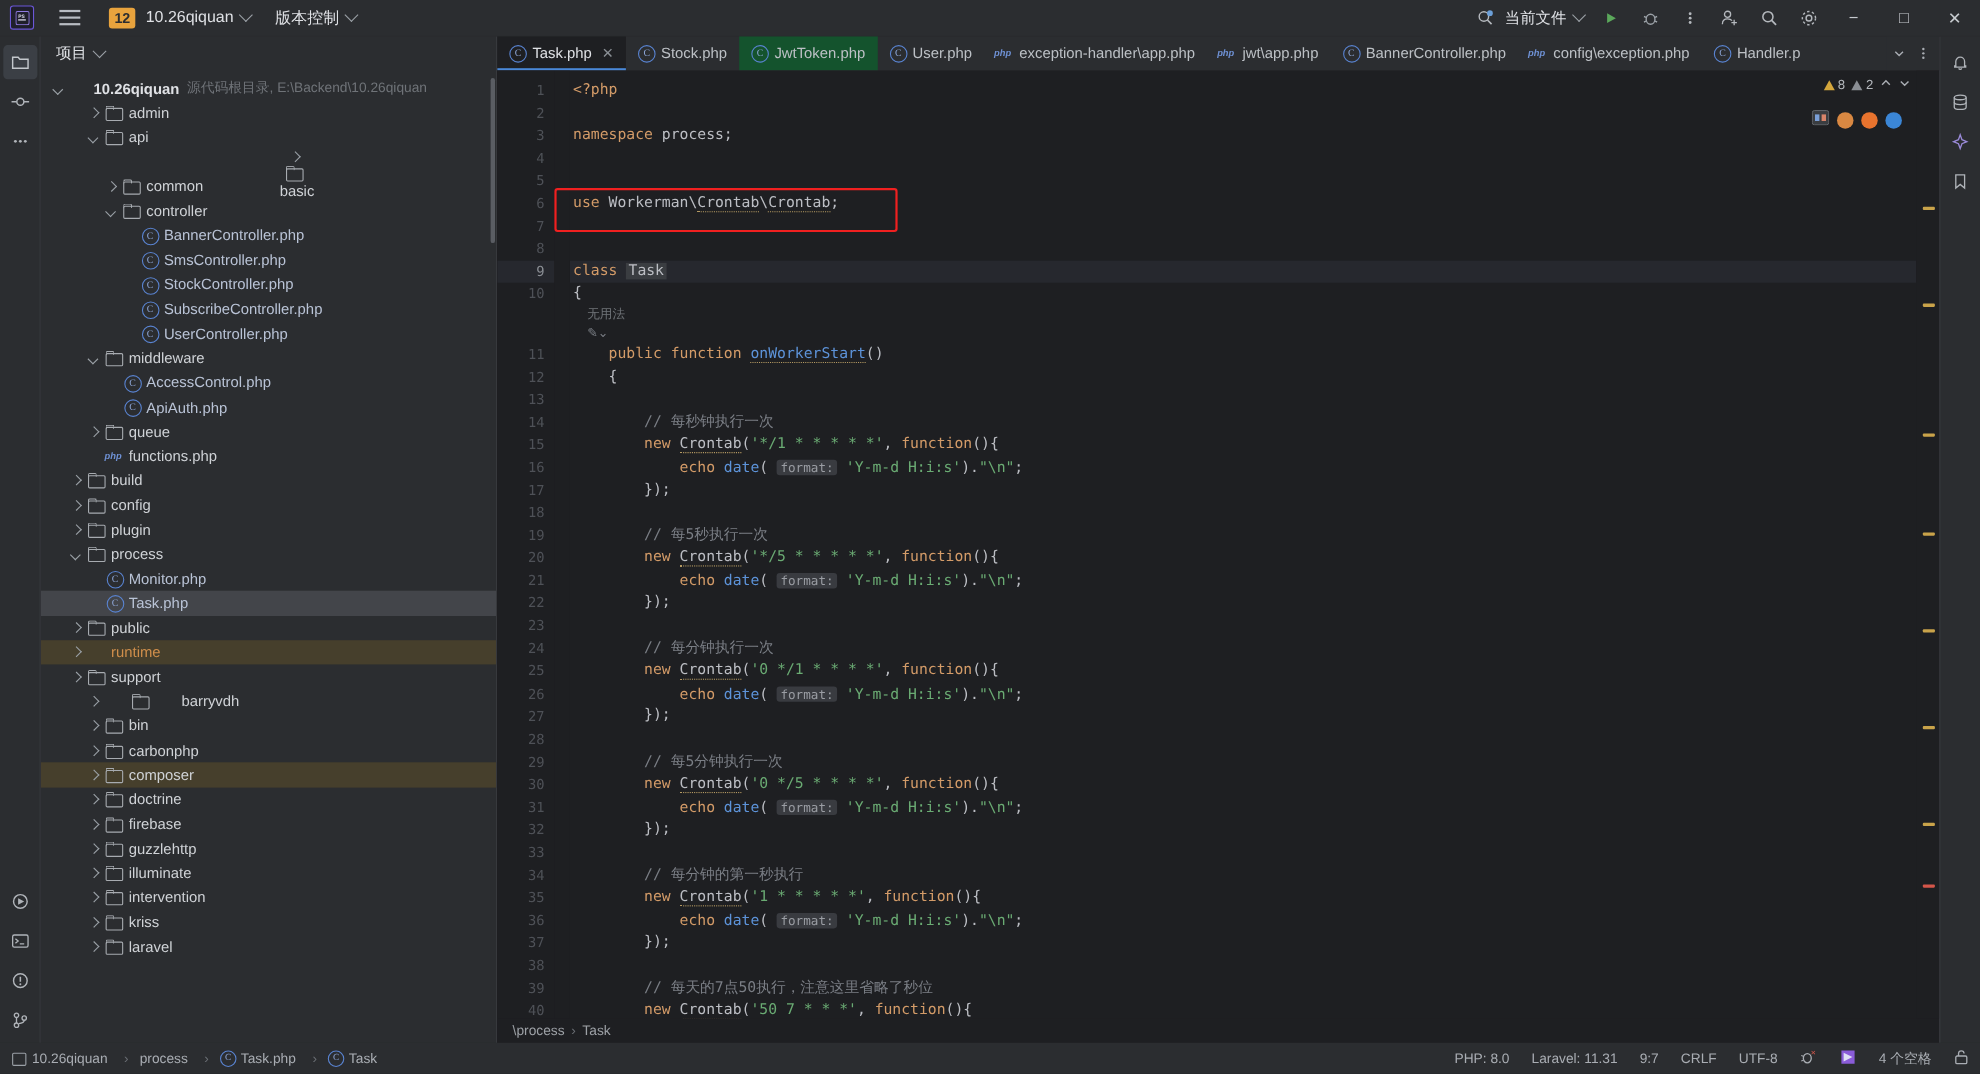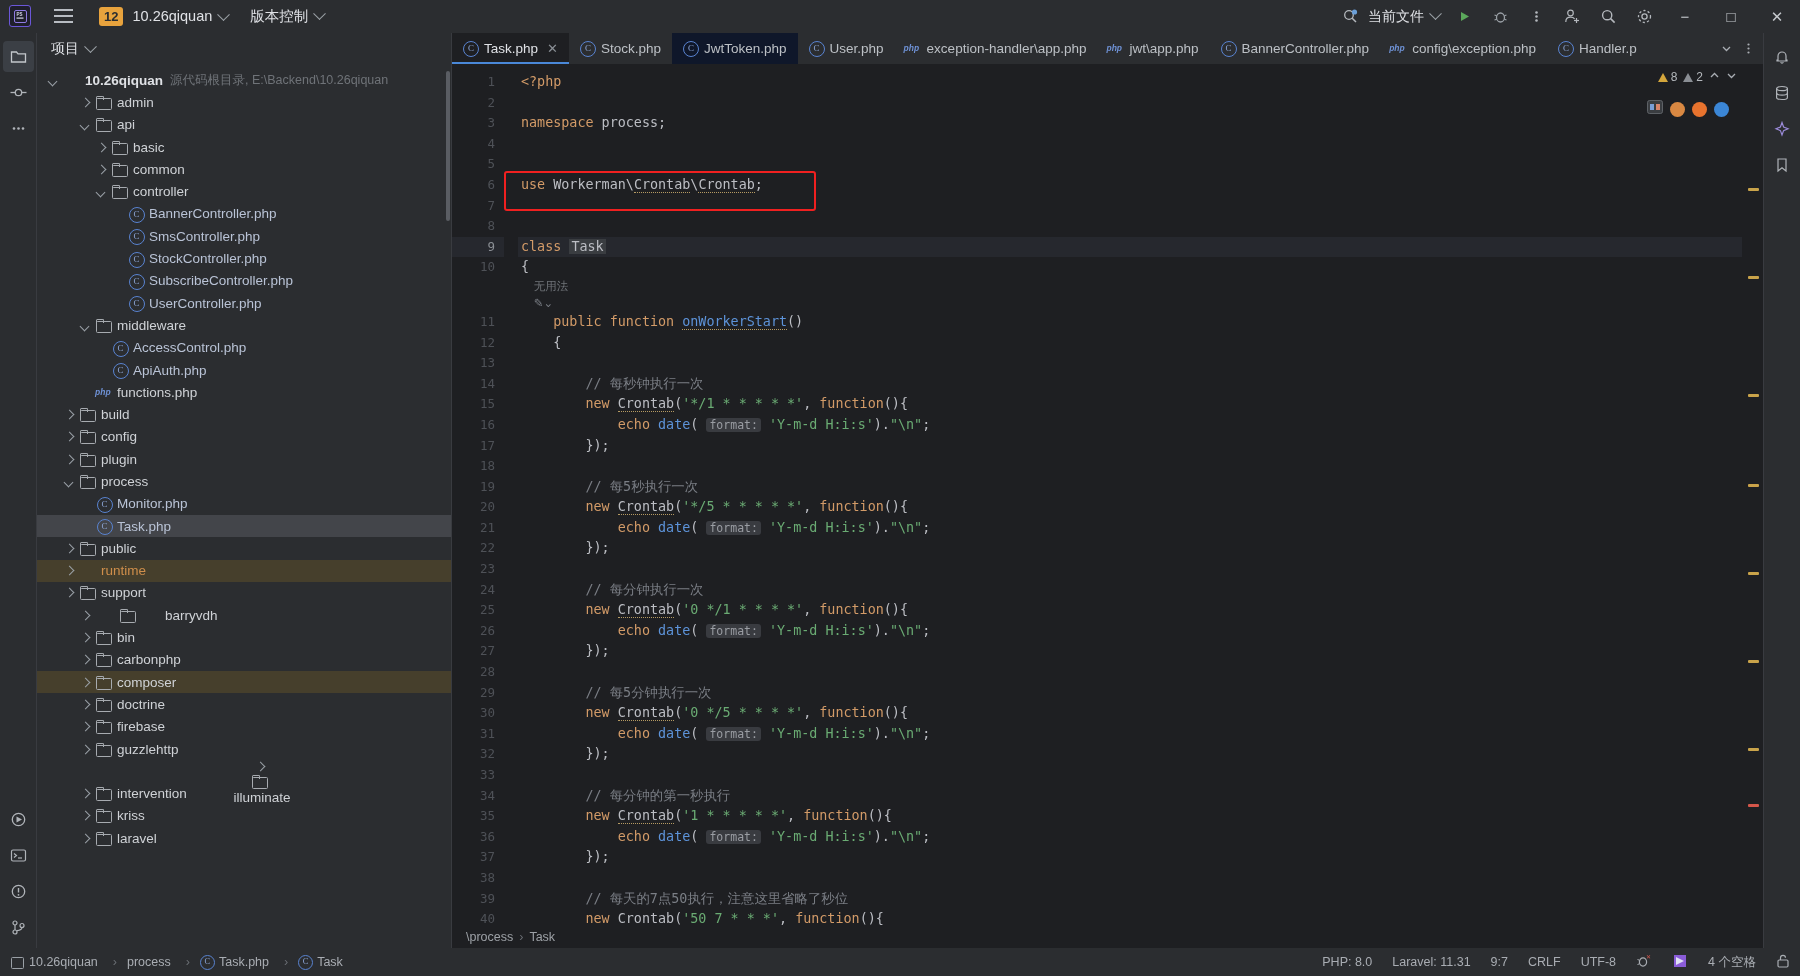--- a/index.html
+++ b/index.html
@@ -114,21 +114,21 @@
   .tabbar {
     height:31px;flex:0 0 31px;background:#2b2d30;display:flex;align-items:stretch;position:relative;
     overflow:hidden;
   }
   .tab {
     display:flex;align-items:center;padding:0 11px;font-size:13.5px;color:#bcc0c5;
     white-space:nowrap;cursor:pointer;gap:6px;position:relative;
   }
   .tab.active { background:#1e1f22; color:#dfe1e5; }
   .tab.active::after{content:"";position:absolute;left:0;right:0;bottom:0;height:2px;background:#4a88d8;}
-  .tab.modified { background:#0f172a; }
+  .tab.modified { background:#14532d; }
   .tabico { width:15px;height:15px;position:relative;flex:0 0 15px; }
   .tabico.cls::before{
     content:"C";position:absolute;left:0;top:0;width:14px;height:14px;border:1.4px solid #5983d0;
     border-radius:50%;color:#8ea7d8;font-size:9px;line-height:12px;text-align:center;font-family:"Liberation Serif",serif;
   }
   .tabico.php::before{
     content:"php";position:absolute;left:-2px;top:2px;font-size:8.5px;color:#6f92d6;font-style:italic;font-weight:bold;
   }
   .tab-x { color:#8b9096;font-size:13px;margin-left:3px; }
   .tabbar-right { margin-left:auto;display:flex;align-items:center;flex:0 0 auto;padding-right:4px;background:#2b2d30;}
@@ -355,21 +355,21 @@
           <div class="row" style="padding-left: 42px;">
             <span class="arrow closed"></span>
             <span class="ico folder"></span>
             <span class="lbl">admin</span>
           </div>
           <div class="row" style="padding-left: 42px;">
             <span class="arrow open"></span>
             <span class="ico folder"></span>
             <span class="lbl">api</span>
           </div>
-          <div class="row" style="padding-left: 58px;">
+          <div class="row" style="padding-left: 58px; flex-direction: column;">
             <span class="arrow closed"></span>
             <span class="ico folder"></span>
             <span class="lbl">basic</span>
           </div>
           <div class="row" style="padding-left: 58px;">
             <span class="arrow closed"></span>
             <span class="ico folder"></span>
             <span class="lbl">common</span>
           </div>
           <div class="row" style="padding-left: 58px;">
@@ -411,20 +411,25 @@
             <span class="arrow "></span>
             <span class="ico php-class"></span>
             <span class="lbl cls">AccessControl.php</span>
           </div>
           <div class="row" style="padding-left: 58px;">
             <span class="arrow "></span>
             <span class="ico php-class"></span>
             <span class="lbl cls">ApiAuth.php</span>
           </div>
           <div class="row" style="padding-left: 42px;">
+            <span class="arrow closed"></span>
+            <span class="ico folder"></span>
+            <span class="lbl">queue</span>
+          </div>
+          <div class="row" style="padding-left: 42px;">
             <span class="arrow "></span>
             <span class="ico php-file"></span>
             <span class="lbl">functions.php</span>
           </div>
           <div class="row" style="padding-left: 26px;">
             <span class="arrow closed"></span>
             <span class="ico folder"></span>
             <span class="lbl">build</span>
           </div>
           <div class="row" style="padding-left: 26px;">
@@ -495,21 +500,21 @@
           <div class="row" style="padding-left: 42px;">
             <span class="arrow closed"></span>
             <span class="ico folder"></span>
             <span class="lbl">firebase</span>
           </div>
           <div class="row" style="padding-left: 42px;">
             <span class="arrow closed"></span>
             <span class="ico folder"></span>
             <span class="lbl">guzzlehttp</span>
           </div>
-          <div class="row" style="padding-left: 42px; flex-direction: column;">
+          <div class="row" style="padding-left: 42px;">
             <span class="arrow closed"></span>
             <span class="ico folder"></span>
             <span class="lbl">illuminate</span>
           </div>
           <div class="row" style="padding-left: 42px;">
             <span class="arrow closed"></span>
             <span class="ico folder"></span>
             <span class="lbl">intervention</span>
           </div>
           <div class="row" style="padding-left: 42px;">

